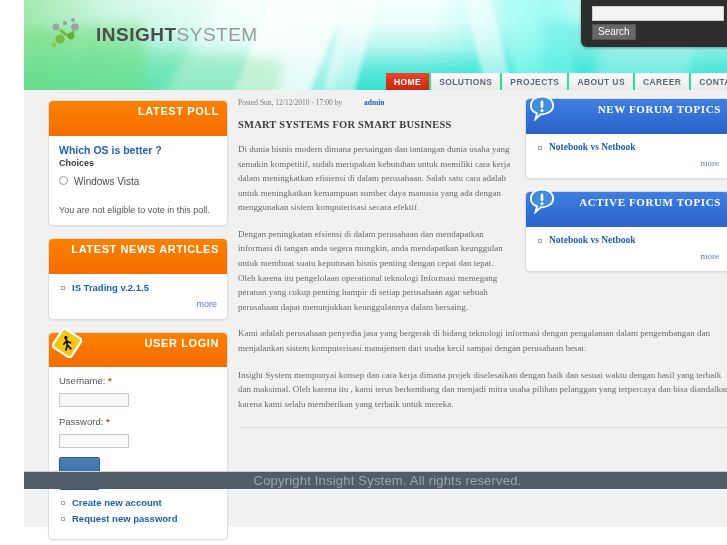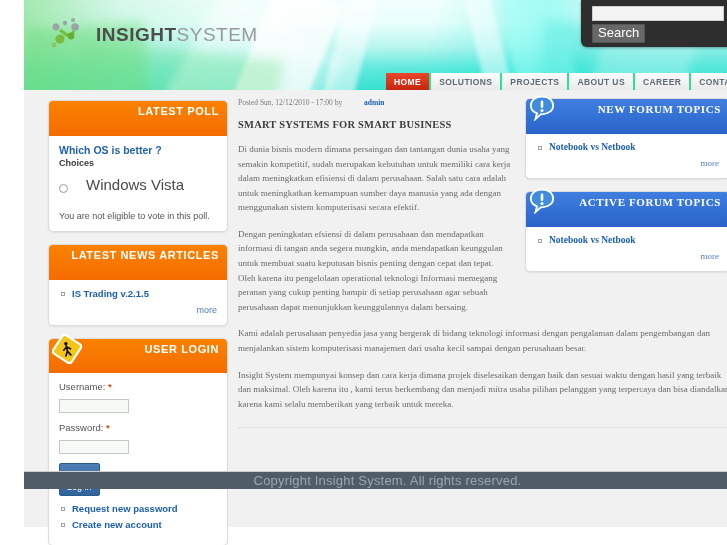--- a/index.html
+++ b/index.html
@@ -73,21 +73,21 @@
     border: 1px solid #cfcfcf;
     font-size: 9px;
     color: #333;
     padding: 0 3px;
     outline: none;
   }
   .search-btn {
     position: absolute; left: 11px; top: 24px;
     background: #686868;
     color: #ffffff;
-    font-size: 13px;
+    font-size: 10px;
     border: 1px solid #555;
     padding: 1px 5px 2px 5px;
     cursor: pointer;
     line-height: 1.1;
   }
 
   
   .nav {
     position: absolute;
     right: 0px; bottom: 0px;
@@ -154,21 +154,21 @@
     border-radius: 4px 4px 0 0;
     line-height: 1.25;
   }
   .block-head.orange { background: linear-gradient(180deg,#fb8200 0%, #f46c00 100%); }
   .block-head.blue   { background: linear-gradient(180deg,#3f7fe0 0%, #2a63c9 100%); }
   .block-body { padding: 8px 10px 10px 10px; }
 
   
   .poll-q { color: #1f62b0; font-size: 10.5px; font-weight: bold; margin: 0 0 2px 0; }
   .poll-choices-label { color: #3b3b3b; font-size: 9px; font-weight: bold; margin-bottom: 8px; }
-  .poll-opt { display: flex; align-items: flex-end; font-size: 15px; color: #4a4a4a; margin-bottom: 7px; gap: 12px; }
+  .poll-opt { display: flex; align-items: flex-start; font-size: 10px; color: #4a4a4a; margin-bottom: 7px; }
   .radio {
     width: 9px; height: 9px; border-radius: 50%;
     border: 1px solid #9b9b9b; background: #fff;
     margin-right: 6px; flex: none;
   }
   .poll-note { font-size: 9px; color: #555; margin-top: 18px; }
 
   
   .bullet-item { display: flex; align-items: flex-start; font-size: 9.5px; margin-bottom: 4px; }
   .bullet-sq {
@@ -353,25 +353,25 @@
             <span>Password:</span>
             <span class="req">*</span>
           </div>
           <input class="text-input" type="password" value="" style="">
           <div>
             <button class="login-btn">Log in</button>
           </div>
           <div class="login-links">
             <div class="bullet-item">
               <span class="bullet-sq"></span>
-              <a href="#">Request new password</a>
+              <a href="#">Create new account</a>
             </div>
             <div class="bullet-item">
               <span class="bullet-sq"></span>
-              <a href="#">Create new account</a>
+              <a href="#">Request new password</a>
             </div>
           </div>
         </div>
       </div>
 
     </div>
 
     <div class="col-main">
 
       <div class="right-rail">

